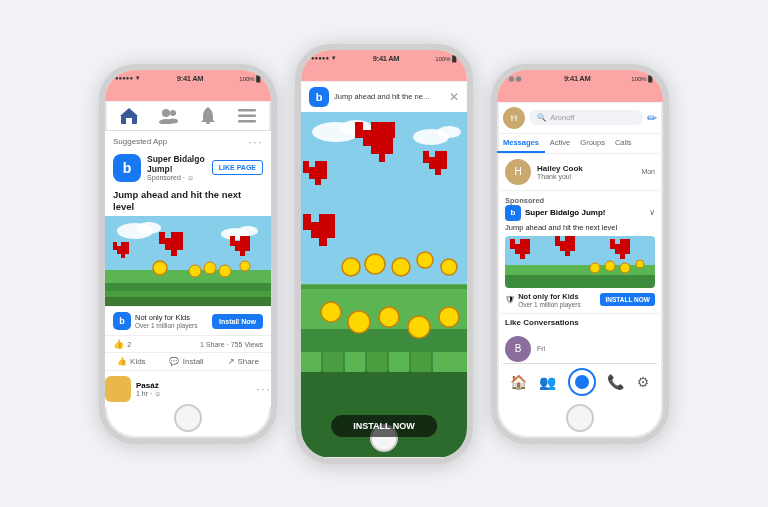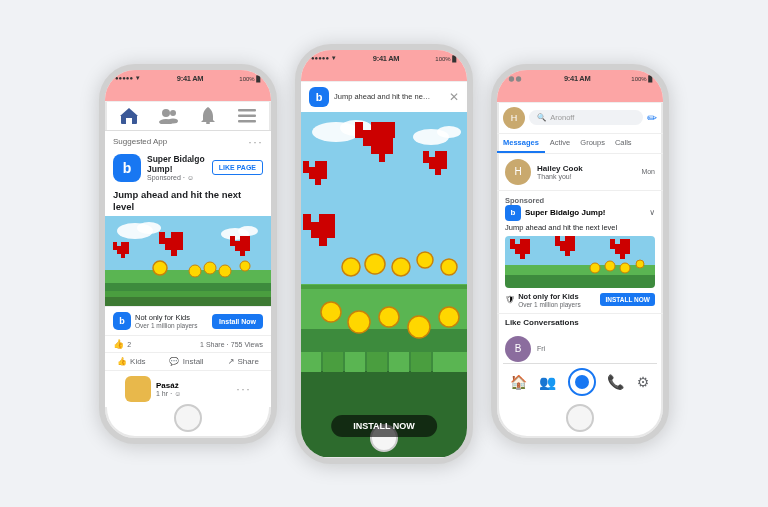--- a/index.html
+++ b/index.html
@@ -394,21 +394,21 @@
         <div class="action-btn">
           <span>💬</span>
           <span>Install</span>
         </div>
         <div class="action-btn">
           <span>↗</span>
           <span>Share</span>
         </div>
       </div>
 
-      <div style="display:flex;align-items:center;padding:5px 20px;gap:5px;border-top:0.5px solid #eee;">
+      <div style="display:flex;align-items:center;padding:5px 0;gap:5px;border-top:0.5px solid #eee;">
         <div style="width:26px;height:26px;border-radius:6px;background:#e8b84b;flex-shrink:0;"></div>
         <div>
           <div style="font-size:8px;font-weight:700;">Pasáž</div>
           <div style="font-size:7px;color:#65676b;">1 hr · ☺</div>
         </div>
         <span class="dots" style="margin-left:auto;">···</span>
       </div>
     </div>
 
     <div class="phone-bottom"></div>

